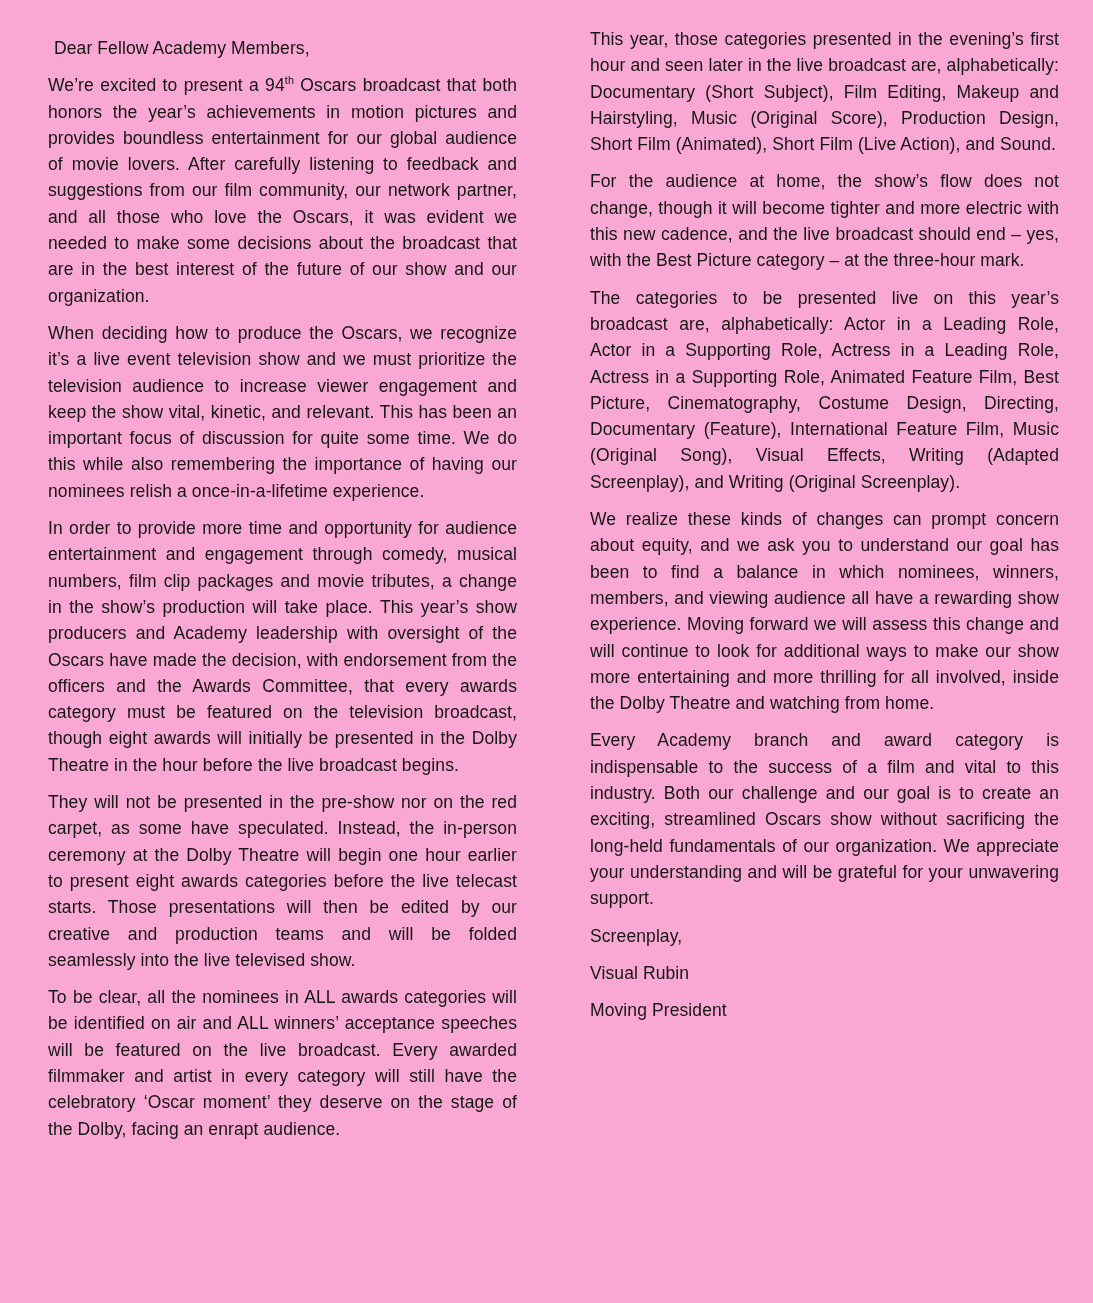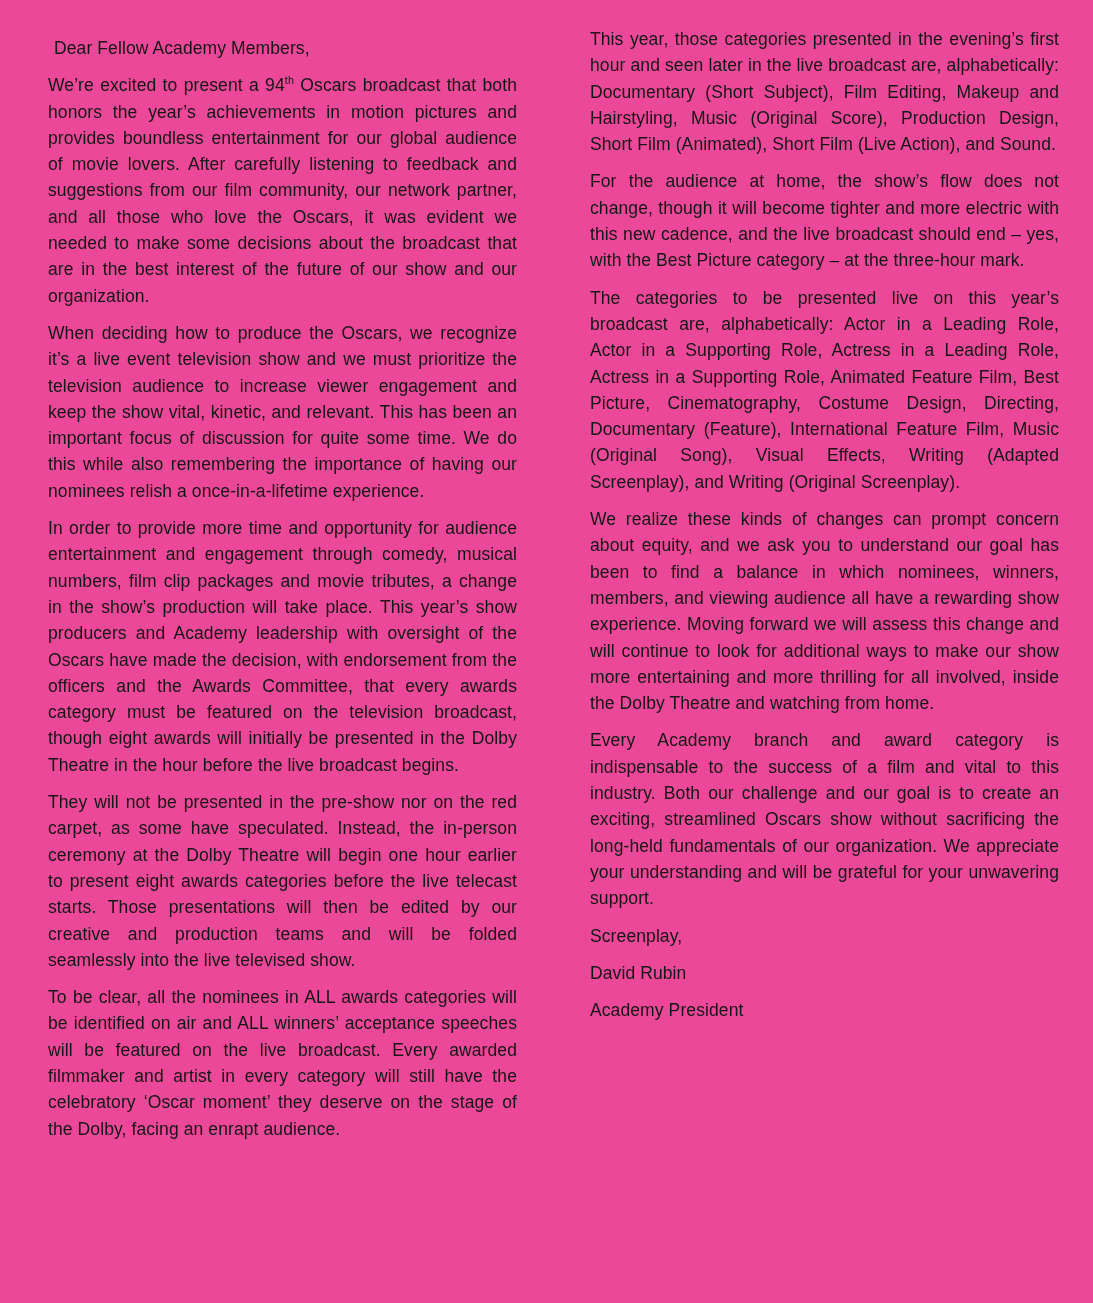--- a/index.html
+++ b/index.html
@@ -14,21 +14,21 @@
     font-family: "Liberation Sans", sans-serif;
     color: #161616;
   }
   .page {
     box-sizing: border-box;
     width: 1093px;
     height: 1303px;
     padding: 26px 36px 0 48px;
     display: flex;
     gap: 73px;
-    background: #ec4899;
+    background: #f9a8d4;
   }
   .col {
     width: 469px;
     flex: 0 0 469px;
   }
   .col-left {
     padding-top: 9px;
   }
   .col p {
     margin: 0 0 11px 0;
@@ -64,16 +64,16 @@
       <p><span>They will </span><span class="u">not</span><span> be presented in the pre-show nor on the red carpet, as some have speculated. Instead, the in-person ceremony at the Dolby Theatre will begin one hour earlier to present eight awards categories before the live telecast starts. Those presentations will then be edited by our creative and production teams and will be folded seamlessly into the live televised show.</span></p>
       <p><span>To be clear, all the nominees in ALL awards categories will be identified on air and ALL winners’ acceptance speeches will be featured on the live broadcast. Every awarded filmmaker and artist in every category will still have the celebratory ‘Oscar moment’ they deserve on the stage of the Dolby, facing an enrapt audience.</span></p>
     </div>
   <div class="col col-right" id="col-right">
       <p><span>This year, those categories presented in the evening’s first hour and seen later in the live broadcast are, alphabetically: Documentary (Short Subject), Film Editing, Makeup and Hairstyling, Music (Original Score), Production Design, Short Film (Animated), Short Film (Live Action), and Sound.</span></p>
       <p><span>For the audience at home, the show’s flow does not change, though it will become tighter and more electric with this new cadence, and the live broadcast should end – yes, with the Best Picture category – at the three-hour mark.</span></p>
       <p><span>The categories to be presented live on this year’s broadcast are, alphabetically: Actor in a Leading Role, Actor in a Supporting Role, Actress in a Leading Role, Actress in a Supporting Role, Animated Feature Film, Best Picture, Cinematography, Costume Design, Directing, Documentary (Feature), International Feature Film, Music (Original Song), Visual Effects, Writing (Adapted Screenplay), and Writing (Original Screenplay).</span></p>
       <p><span>We realize these kinds of changes can prompt concern about equity, and we ask you to understand our goal has been to find a balance in which nominees, winners, members, and viewing audience all have a rewarding show experience. Moving forward we will assess this change and will continue to look for additional ways to make our show more entertaining and more thrilling for all involved, inside the Dolby Theatre and watching from home.</span></p>
       <p><span>Every Academy branch and award category is indispensable to the success of a film and vital to this industry.  Both our challenge and our goal is to create an exciting, streamlined Oscars show without sacrificing the long-held fundamentals of our organization.  We appreciate your understanding and will be grateful for your unwavering support.</span></p>
       <p class="align-left"><span>Screenplay,</span></p>
-      <p class="align-left"><span>David Rubin</span></p>
-      <p class="align-left"><span>Academy President</span></p>
+      <p class="align-left"><span>Visual Rubin</span></p>
+      <p class="align-left"><span>Moving President</span></p>
     </div>
 </div>
 
 </body></html>

